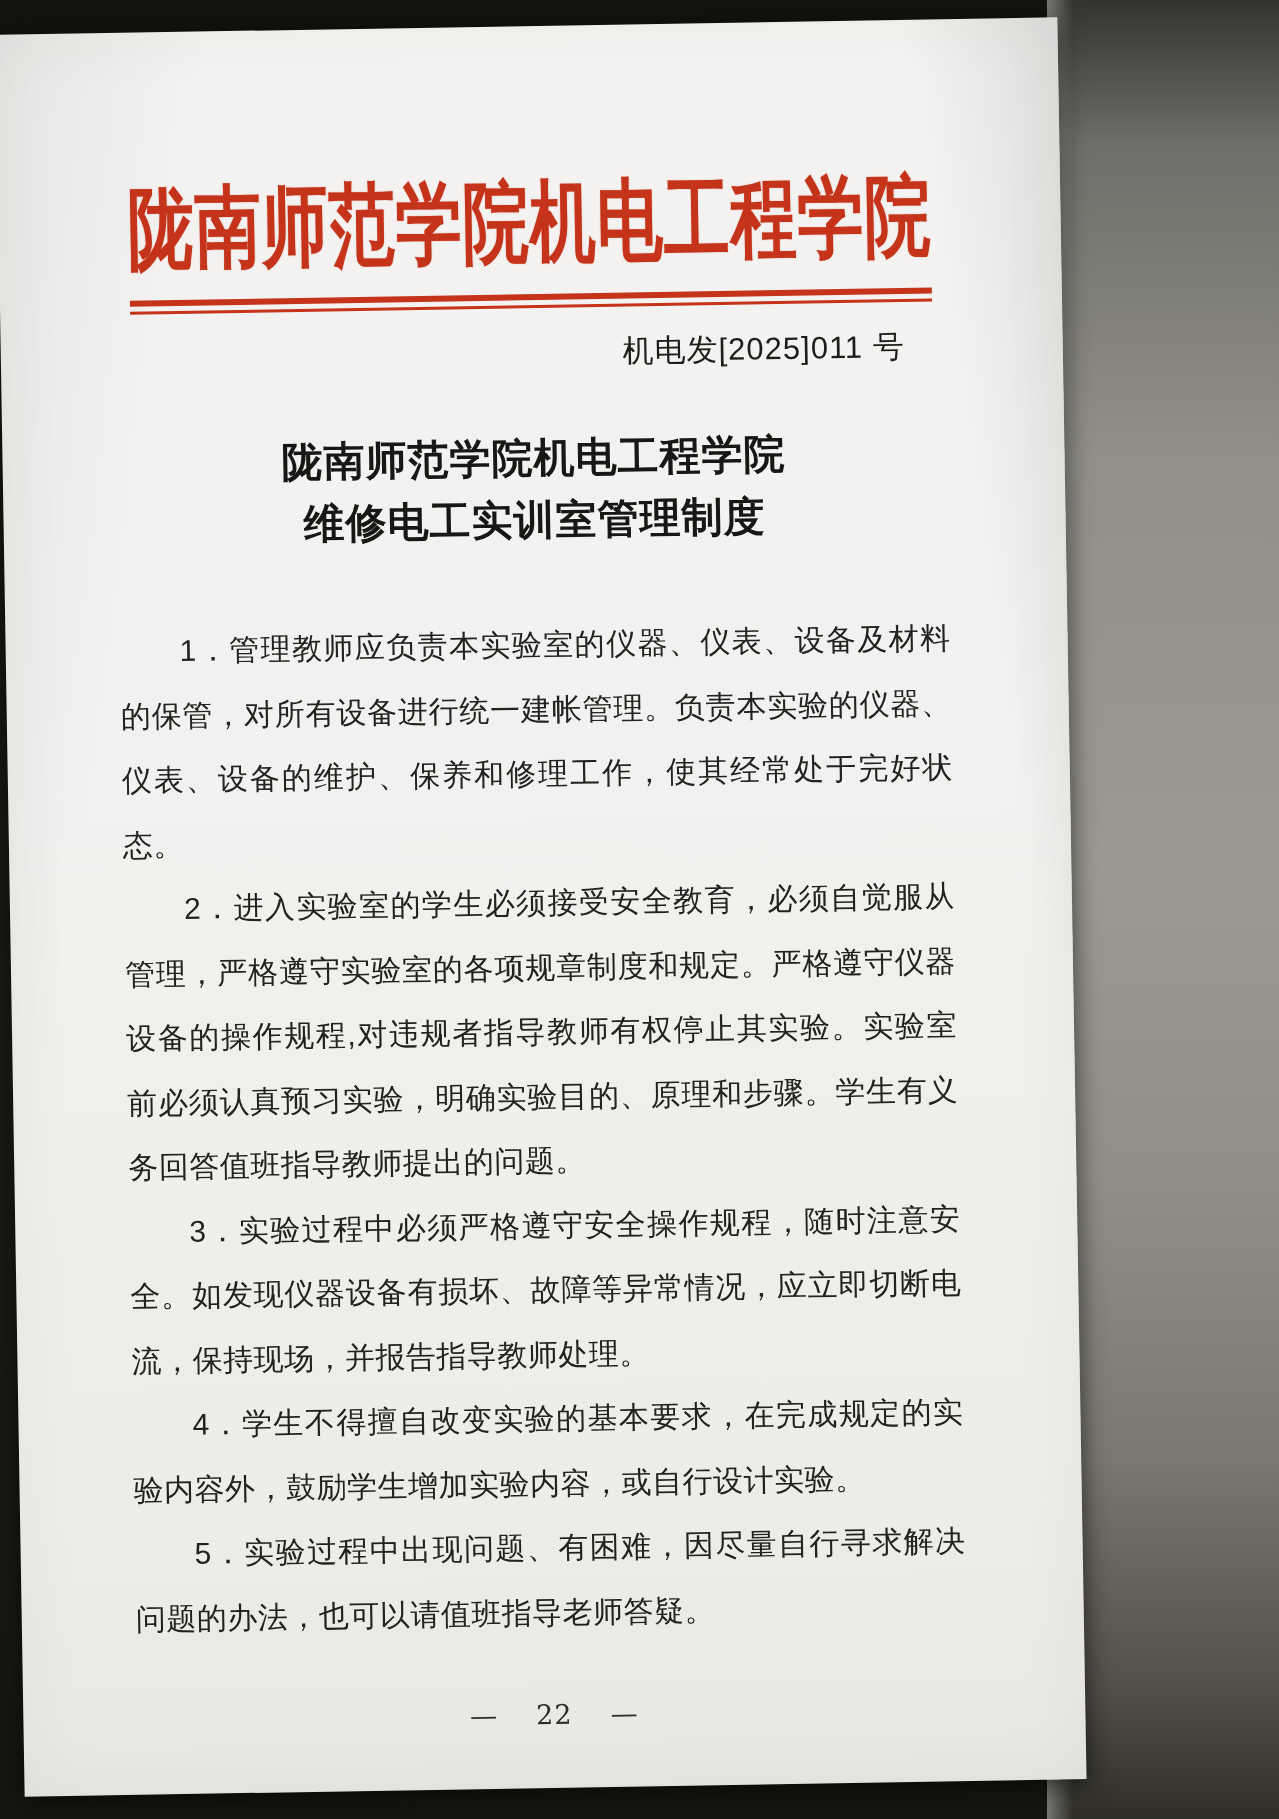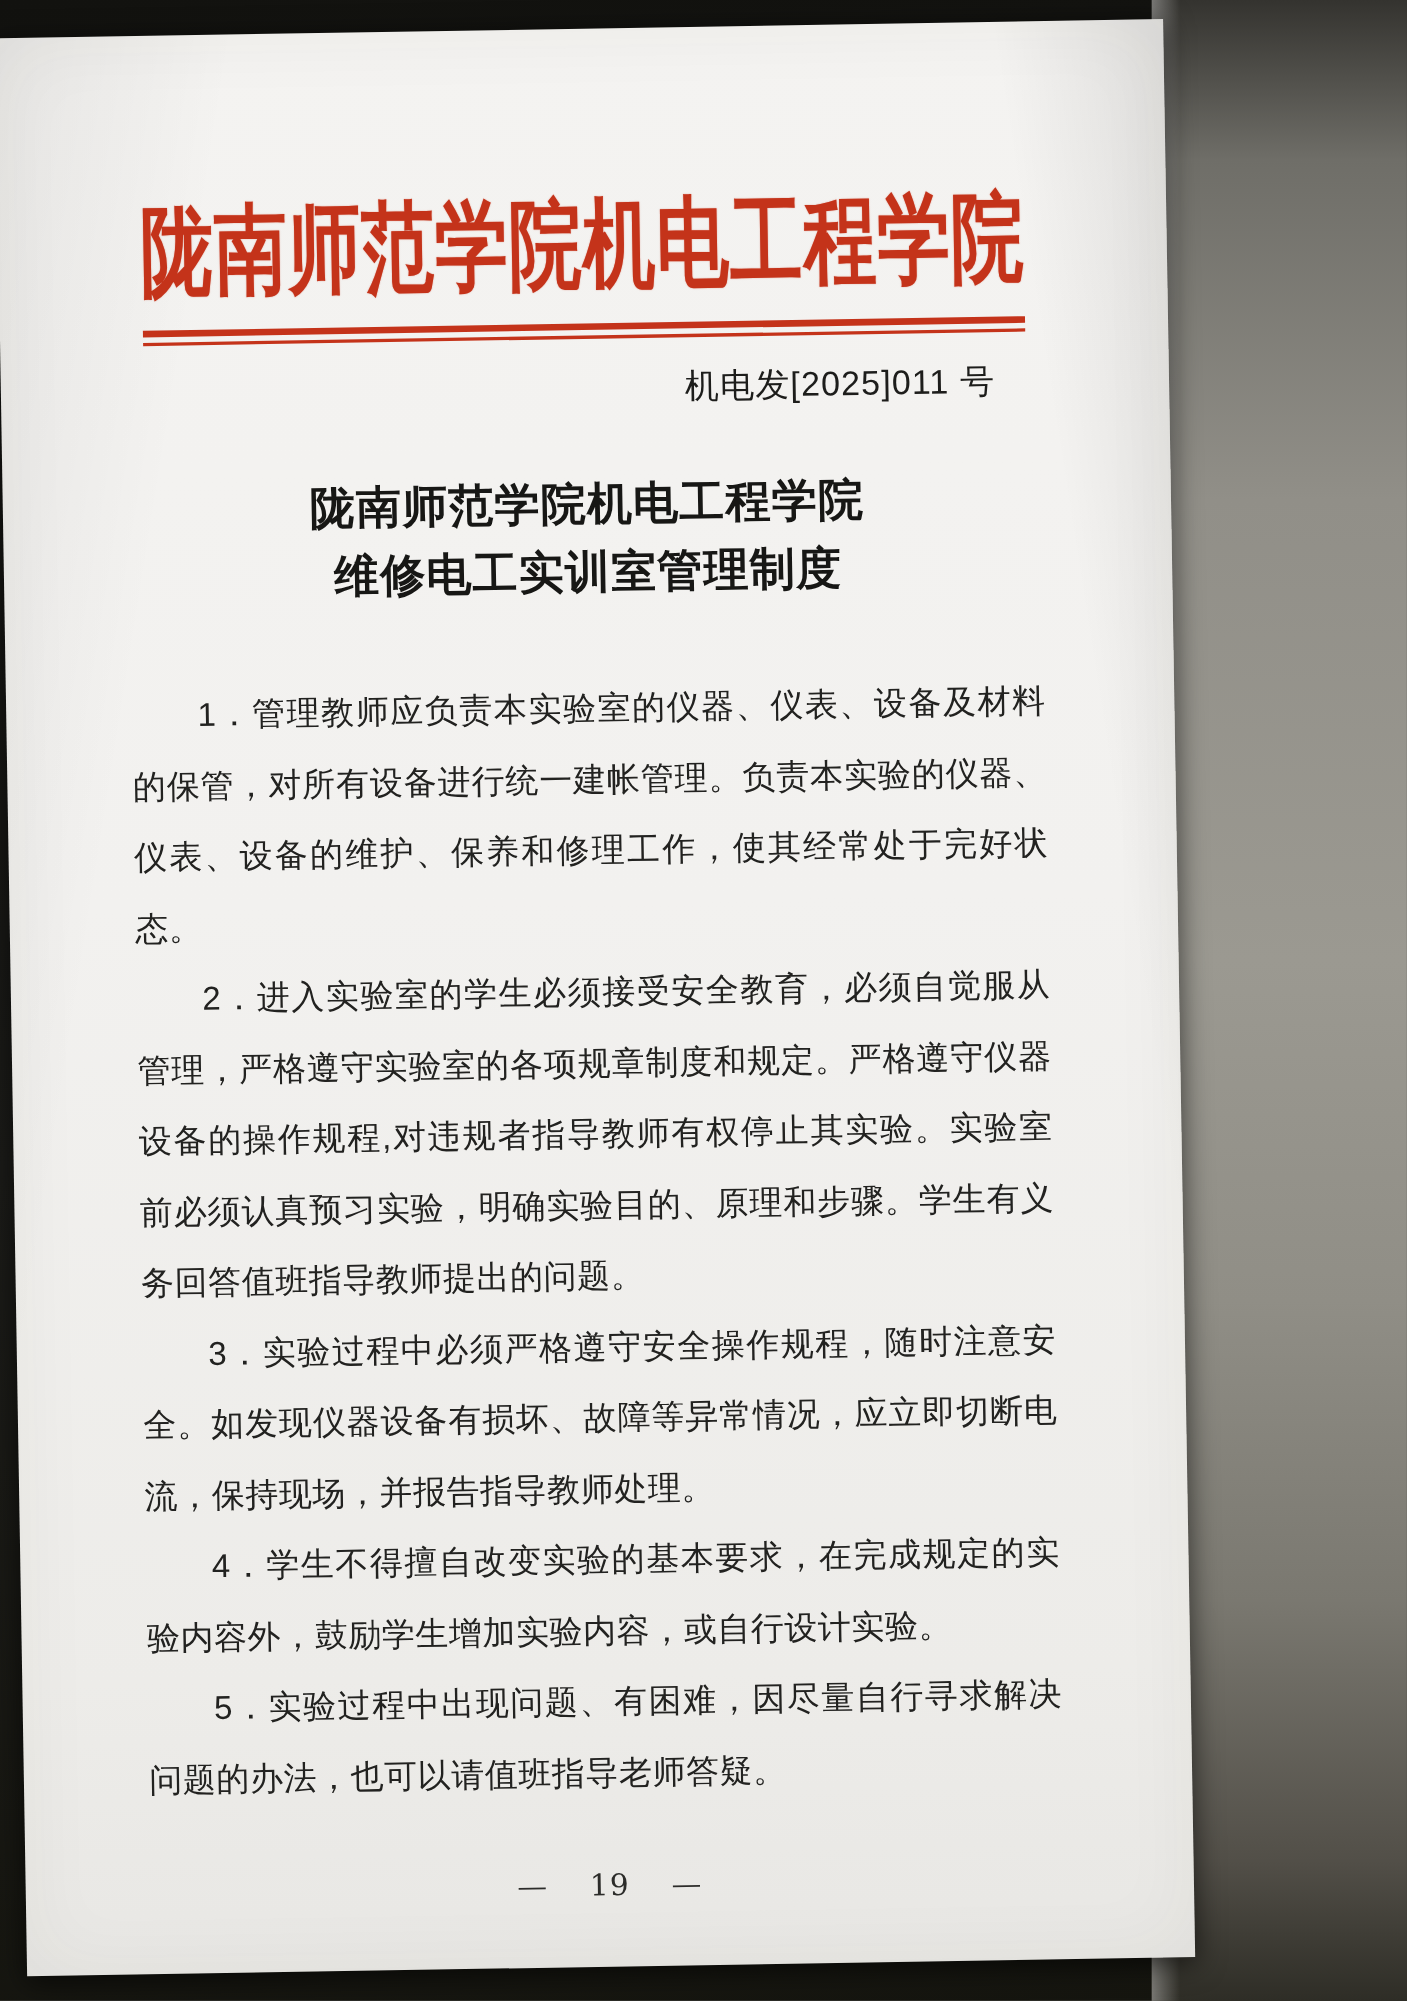--- a/index.html
+++ b/index.html
@@ -102,18 +102,18 @@
     <div class="body-text">
       <p>1．管理教师应负责本实验室的仪器、仪表、设备及材料的保管，对所有设备进行统一建帐管理。负责本实验的仪器、仪表、设备的维护、保养和修理工作，使其经常处于完好状态。</p>
       <p>2．进入实验室的学生必须接受安全教育，必须自觉服从管理，严格遵守实验室的各项规章制度和规定。严格遵守仪器设备的操作规程,对违规者指导教师有权停止其实验。实验室前必须认真预习实验，明确实验目的、原理和步骤。学生有义务回答值班指导教师提出的问题。</p>
       <p>3．实验过程中必须严格遵守安全操作规程，随时注意安全。如发现仪器设备有损坏、故障等异常情况，应立即切断电流，保持现场，并报告指导教师处理。</p>
       <p>4．学生不得擅自改变实验的基本要求，在完成规定的实验内容外，鼓励学生增加实验内容，或自行设计实验。</p>
       <p>5．实验过程中出现问题、有困难，因尽量自行寻求解决问题的办法，也可以请值班指导老师答疑。</p>
     </div>
 
     <div class="footer">
       <span>—</span>
-      <span>19</span>
+      <span>22</span>
       <span>—</span>
     </div>
 
   </div>
 </div>
 
 </body></html>

